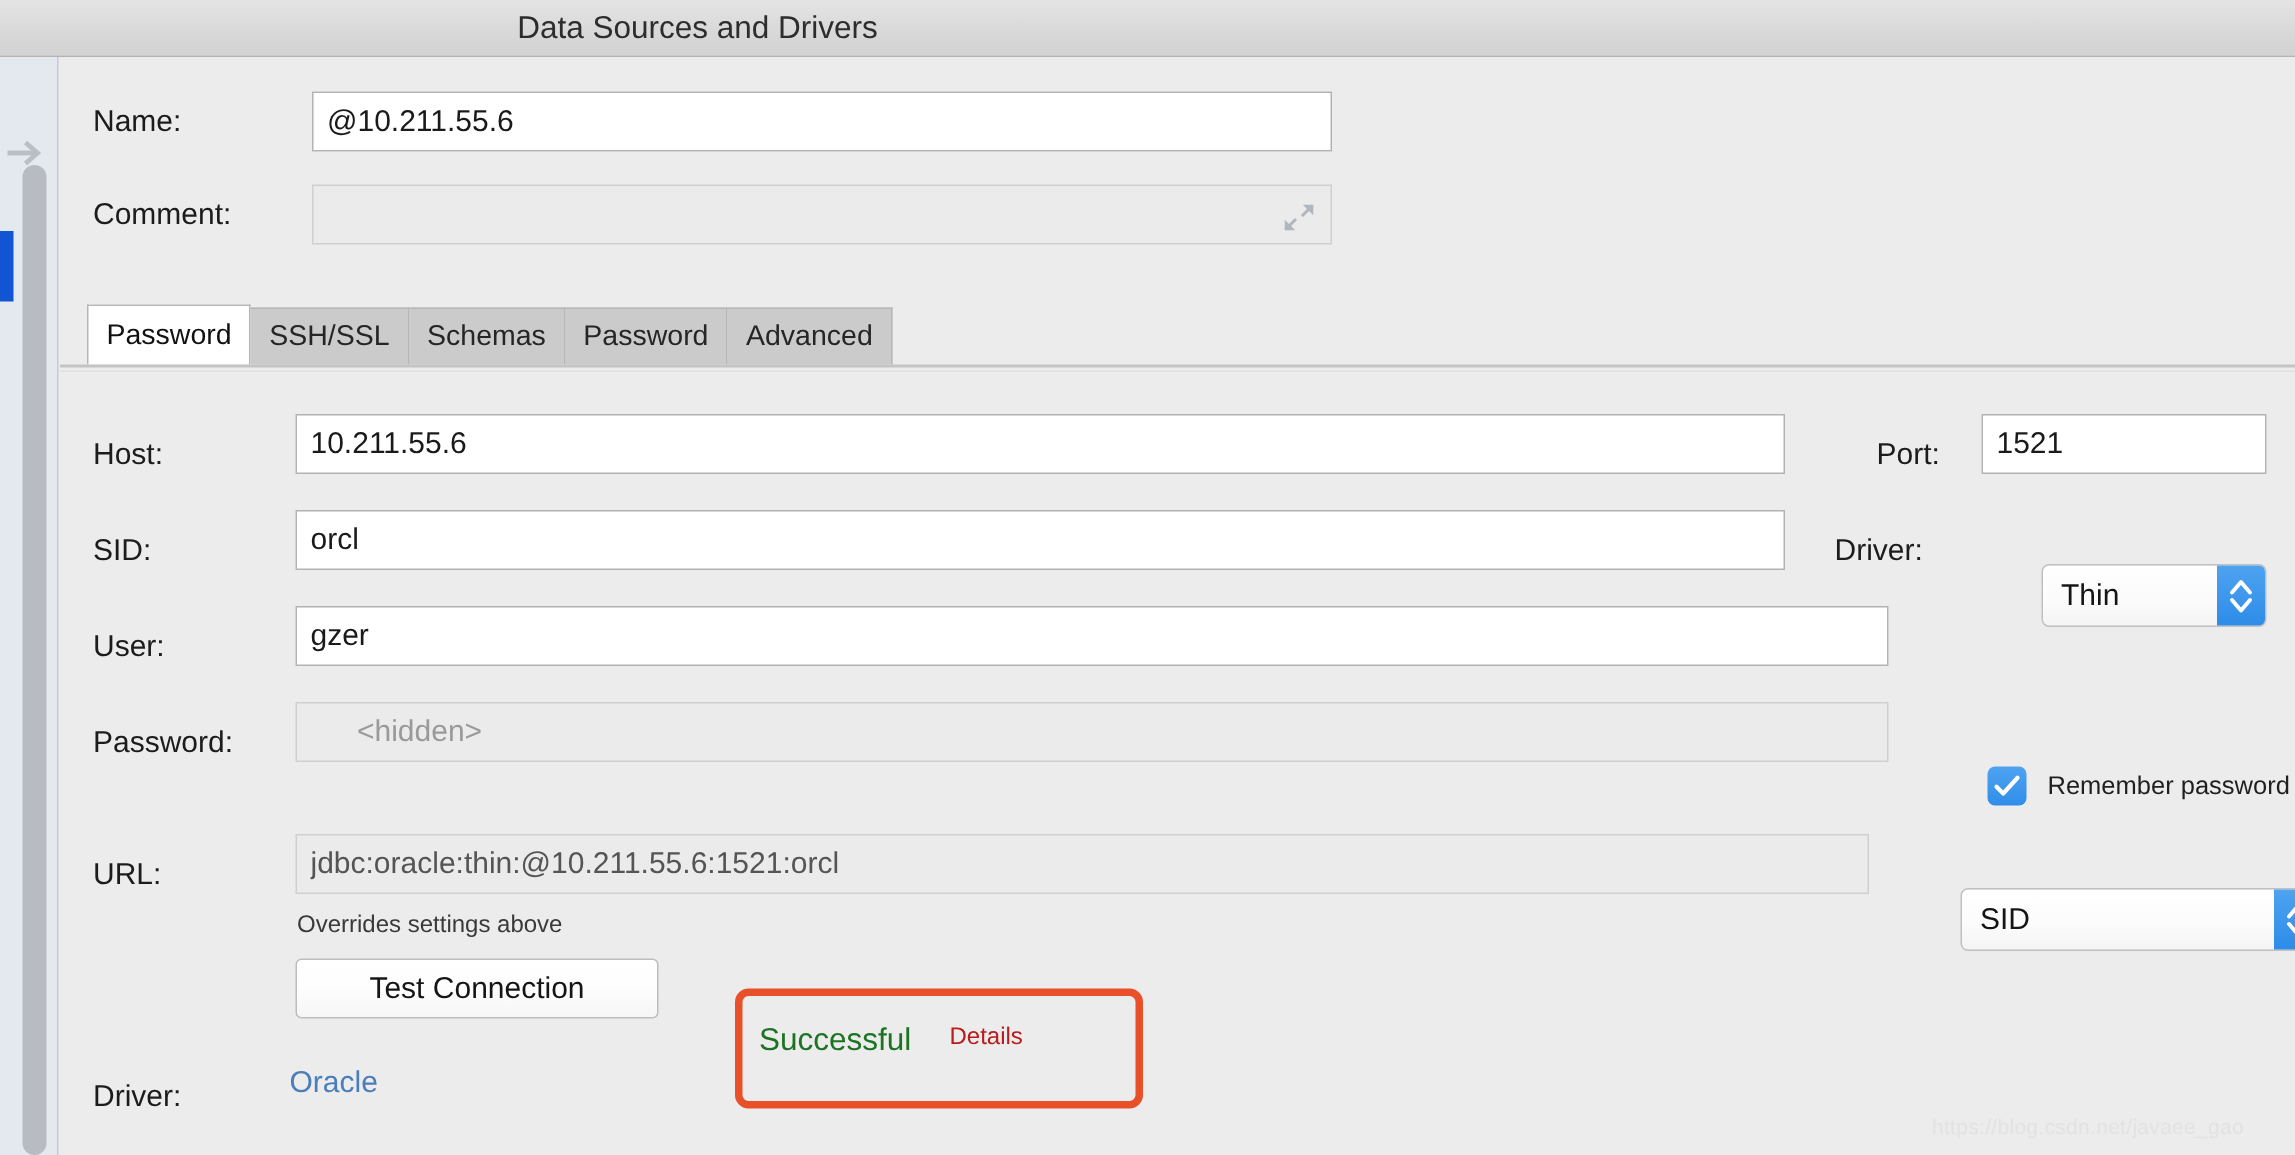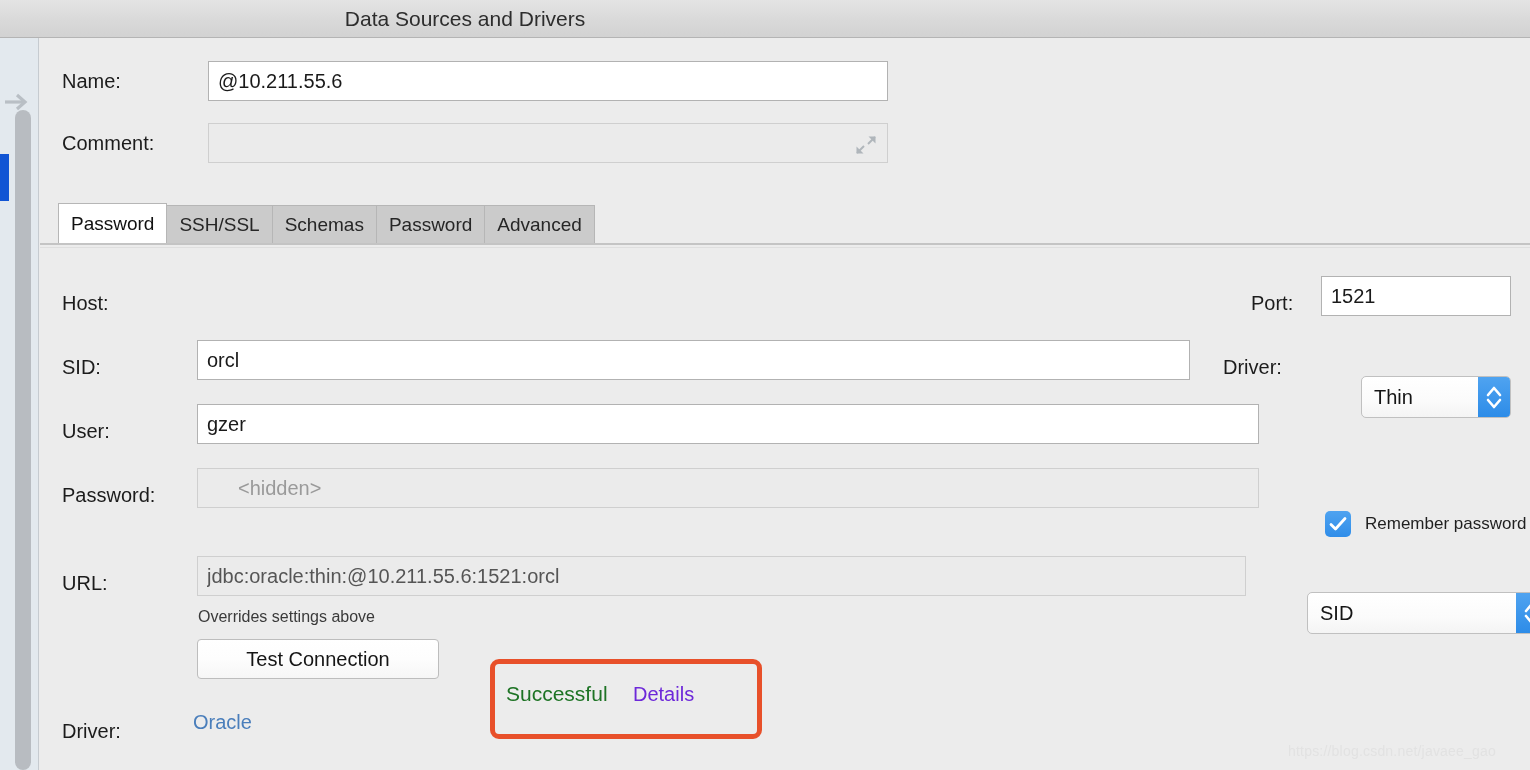--- a/index.html
+++ b/index.html
@@ -231,22 +231,22 @@
   .status-ok {
     position: absolute;
     left: 466px; top: 644px;
     font-size: 21px;
     color: #1d7324;
     white-space: nowrap;
   }
   .status-details {
     position: absolute;
     left: 593px; top: 645px;
-    font-size: 20px;
-    color: #6d28d9;
+    font-size: 16px;
+    color: #b91c1c;
     white-space: nowrap;
   }
 
   
   #lbl-driver2 { left: 22px; top: 673px; }
   .link {
     position: absolute;
     left: 153px; top: 673px;
     font-size: 20px;
     color: #4a7ebb;
@@ -359,20 +359,21 @@
       <div class="tab">Schemas</div>
       <div class="tab">Password</div>
       <div class="tab">Advanced</div>
     </div>
     <div class="tab-divider"></div>
     <div class="tab-divider2"></div>
 
     <div class="tabpanel"></div>
 
     <div class="flabel grow" id="lbl-host">Host:</div>
+    <input id="host-input" class="text-input" type="text" value="10.211.55.6" style="">
 
     <div class="flabel grow" id="lbl-port">Port:</div>
     <input id="port-input" class="text-input" type="text" value="1521" style="">
 
     <div class="flabel grow" id="lbl-sid">SID:</div>
     <input id="sid-input" class="text-input" type="text" value="orcl" style="">
 
     <div class="flabel grow" id="lbl-driver">Driver:</div>
     <div class="combo" id="driver-combo">
       <div class="combo-text">Thin</div>

